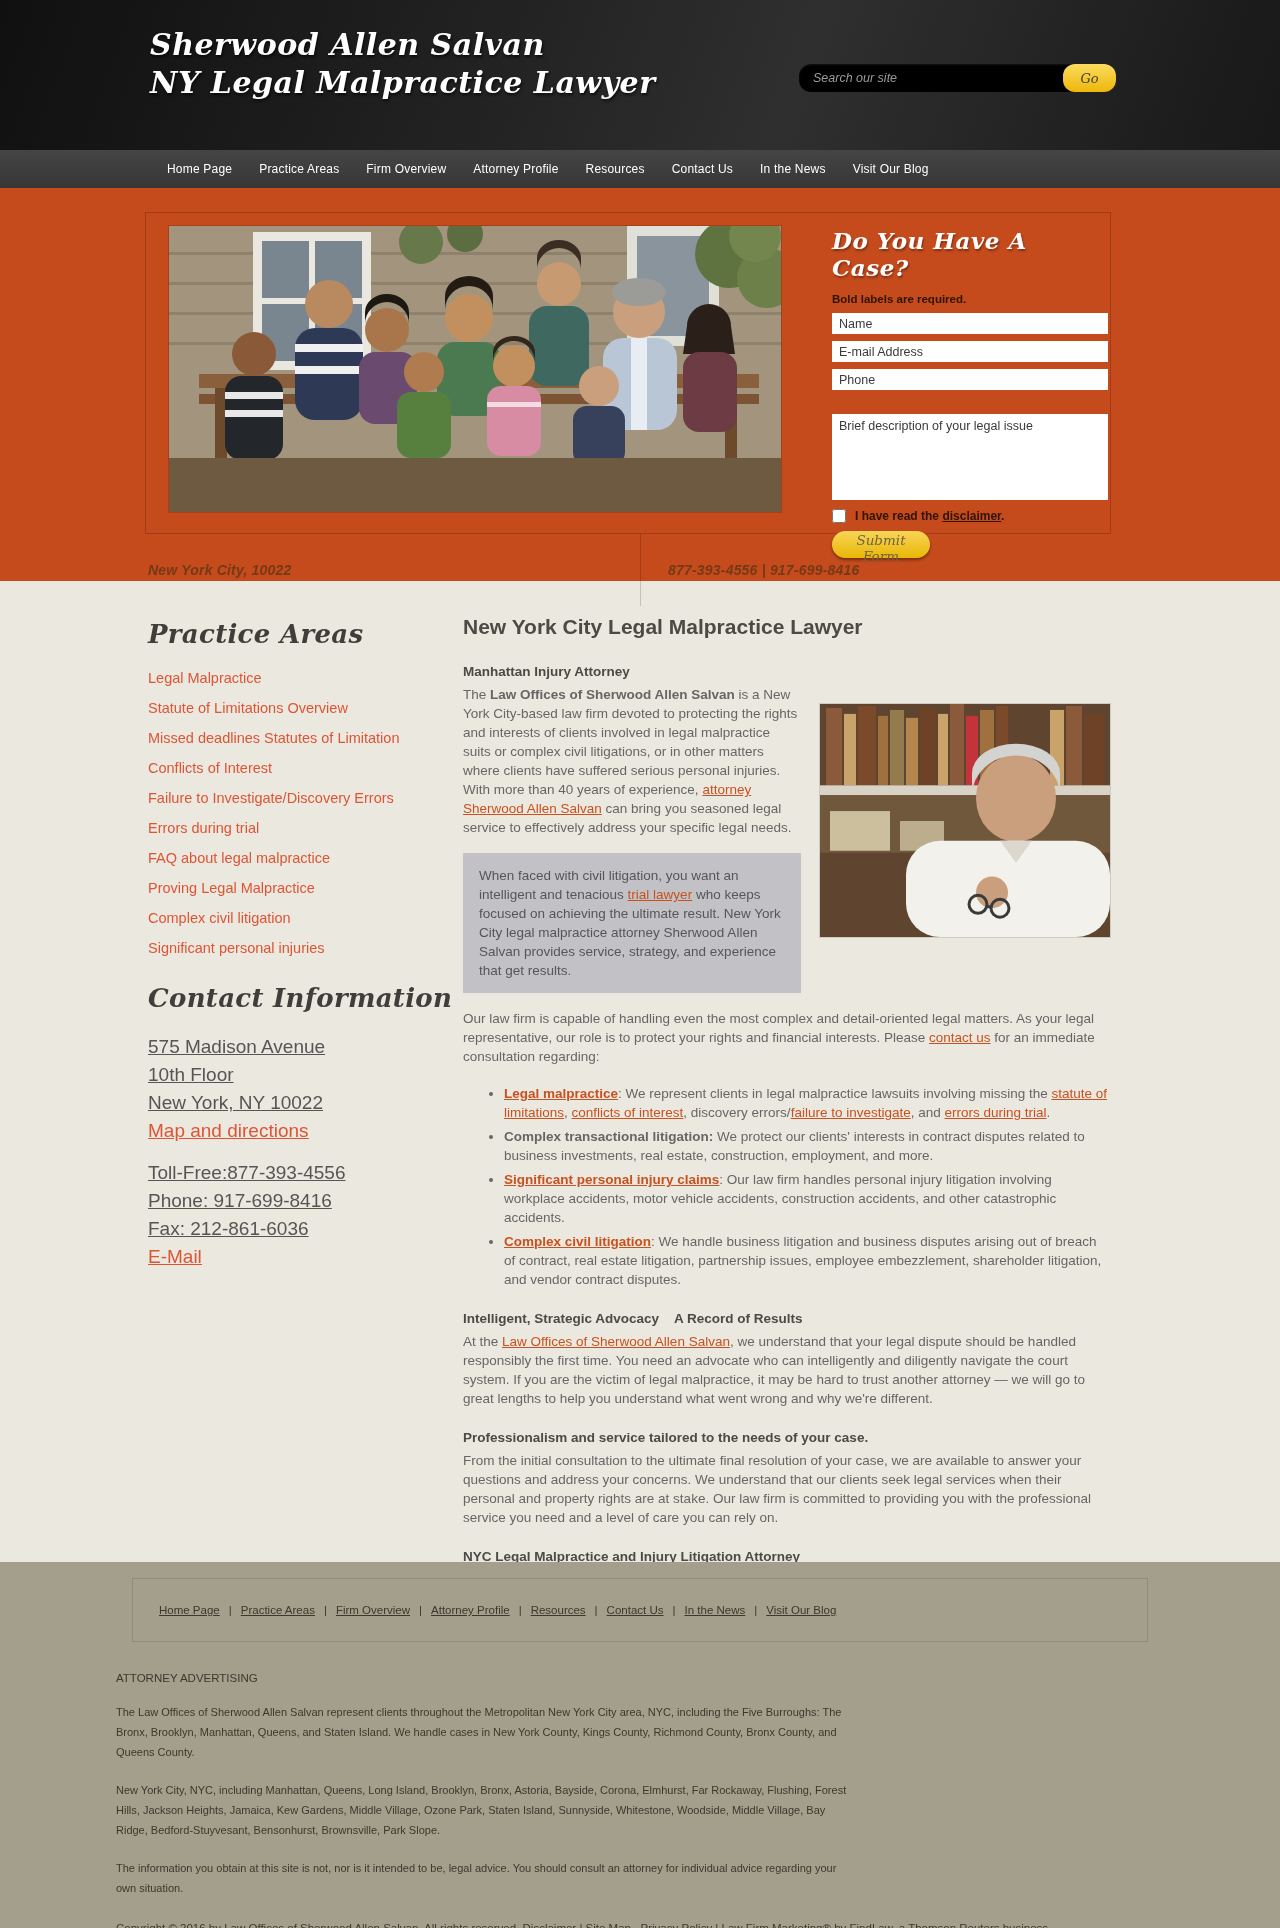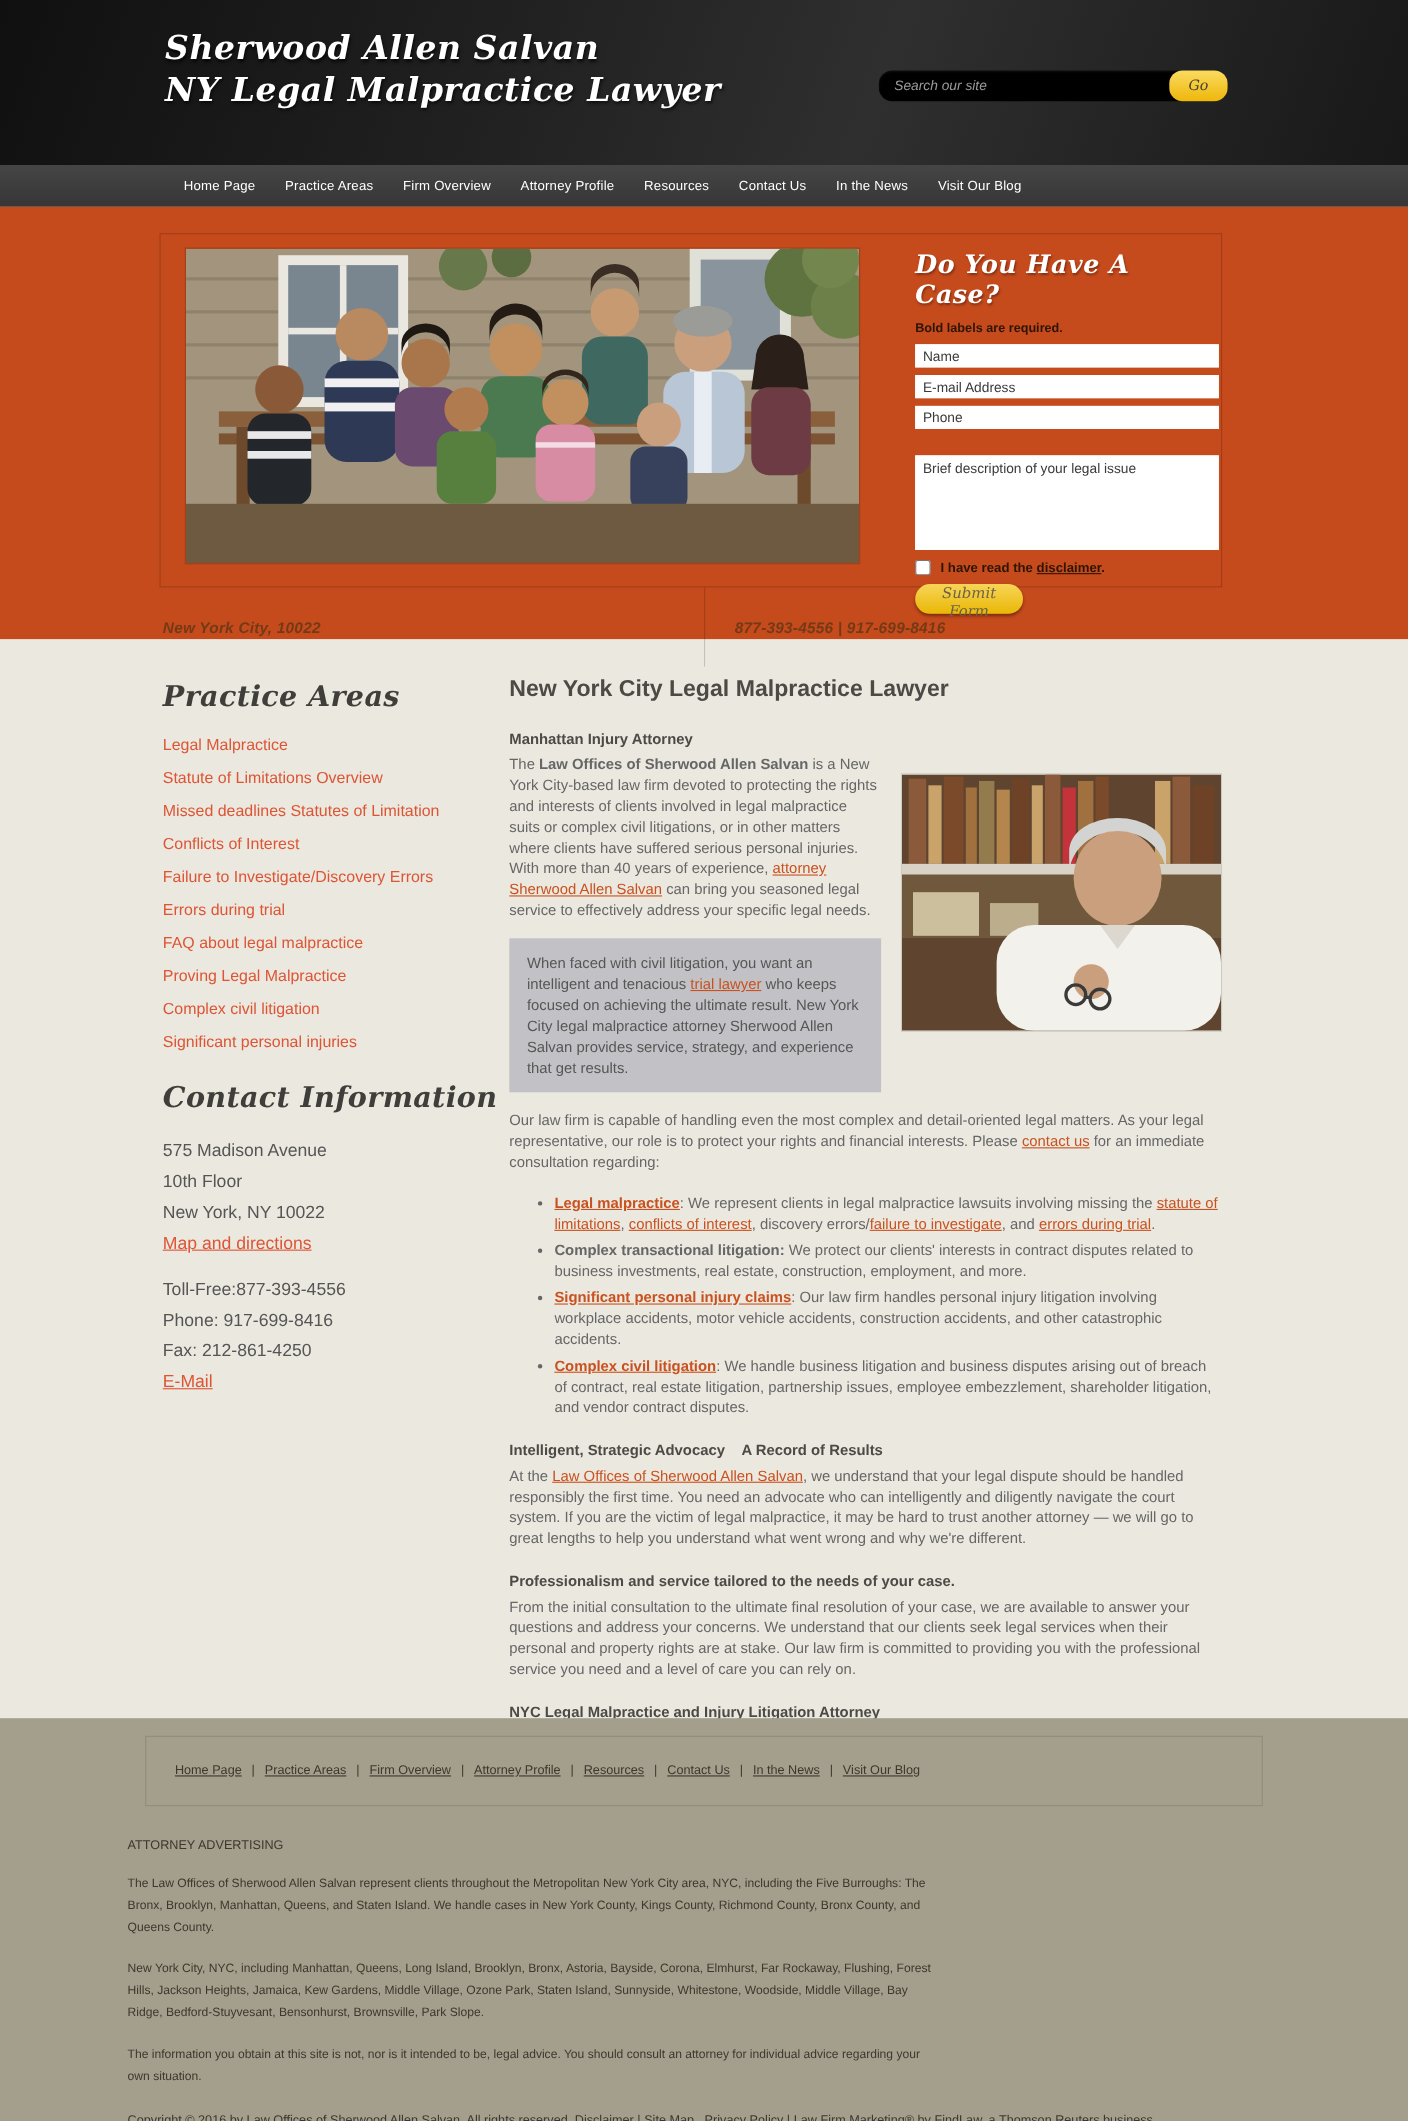--- a/index.html
+++ b/index.html
@@ -42,21 +42,21 @@
   .strip-text{font-style:italic;font-weight:bold;font-size:14px;color:#743a17;letter-spacing:.2px;}
 
   
   .content{height:981px;box-sizing:border-box;padding-top:28px;overflow:hidden;}
   .content-inner{display:flex;}
   .sidebar{width:353px;box-sizing:border-box;padding-left:38px;flex:none;}
   .script-h{font-family:"DejaVu Serif",serif;font-style:italic;font-weight:bold;color:#3f3e3a;font-size:26px;margin:10px 0 20px;letter-spacing:.3px;}
   .side-links{list-style:none;margin:0 0 26px;padding:0;}
   .side-links li{margin-bottom:12px;white-space:nowrap;}
   .side-links a{color:#dd5535;font-size:14.5px;text-decoration:none;}
-  .contact-block{font-size:16px;color:#555;line-height:28px;}
+  .contact-block{font-size:19px;color:#555;line-height:28px;text-decoration:underline;}
   .contact-block a{color:#dd5535;}
   .contact-gap{height:14px;}
 
   .main-col{width:647px;flex:none;color:#666;font-size:13.5px;line-height:19px;}
   .main-col h1{font-size:21px;color:#4c4a45;margin:8px 0 26px;font-weight:bold;}
   .main-col h3{font-size:13.5px;color:#4c4a45;margin:20px 0 2px;font-weight:bold;}
   .main-col p{margin:4px 0 14px;}
   .main-col a{color:#c9511f;text-decoration:underline;}
   a.lead{font-weight:bold;}
   .attorney-photo{float:right;width:290px;height:233px;margin:21px 0 14px 19px;box-shadow:0 0 0 1px rgba(0,0,0,.12);}
@@ -215,21 +215,21 @@
 
         <h2 class="script-h">Contact Information</h2>
         <div class="contact-block">
           <div>575 Madison Avenue</div>
           <div>10th Floor</div>
           <div>New York, NY 10022</div>
           <div><a href="#">Map and directions</a></div>
           <div class="contact-gap"></div>
           <div>Toll-Free:877-393-4556</div>
           <div>Phone: 917-699-8416</div>
-          <div>Fax: 212-861-4250</div>
+          <div>Fax: 212-861-6036</div>
           <div><a href="#">E-Mail</a></div>
         </div>
       </aside>
 
       <main class="main-col">
         <h1>New York City Legal Malpractice Lawyer</h1>
         <h3>Manhattan Injury Attorney</h3>
 
         <div class="attorney-photo">
           <svg viewBox="0 0 290 235" preserveAspectRatio="none">

